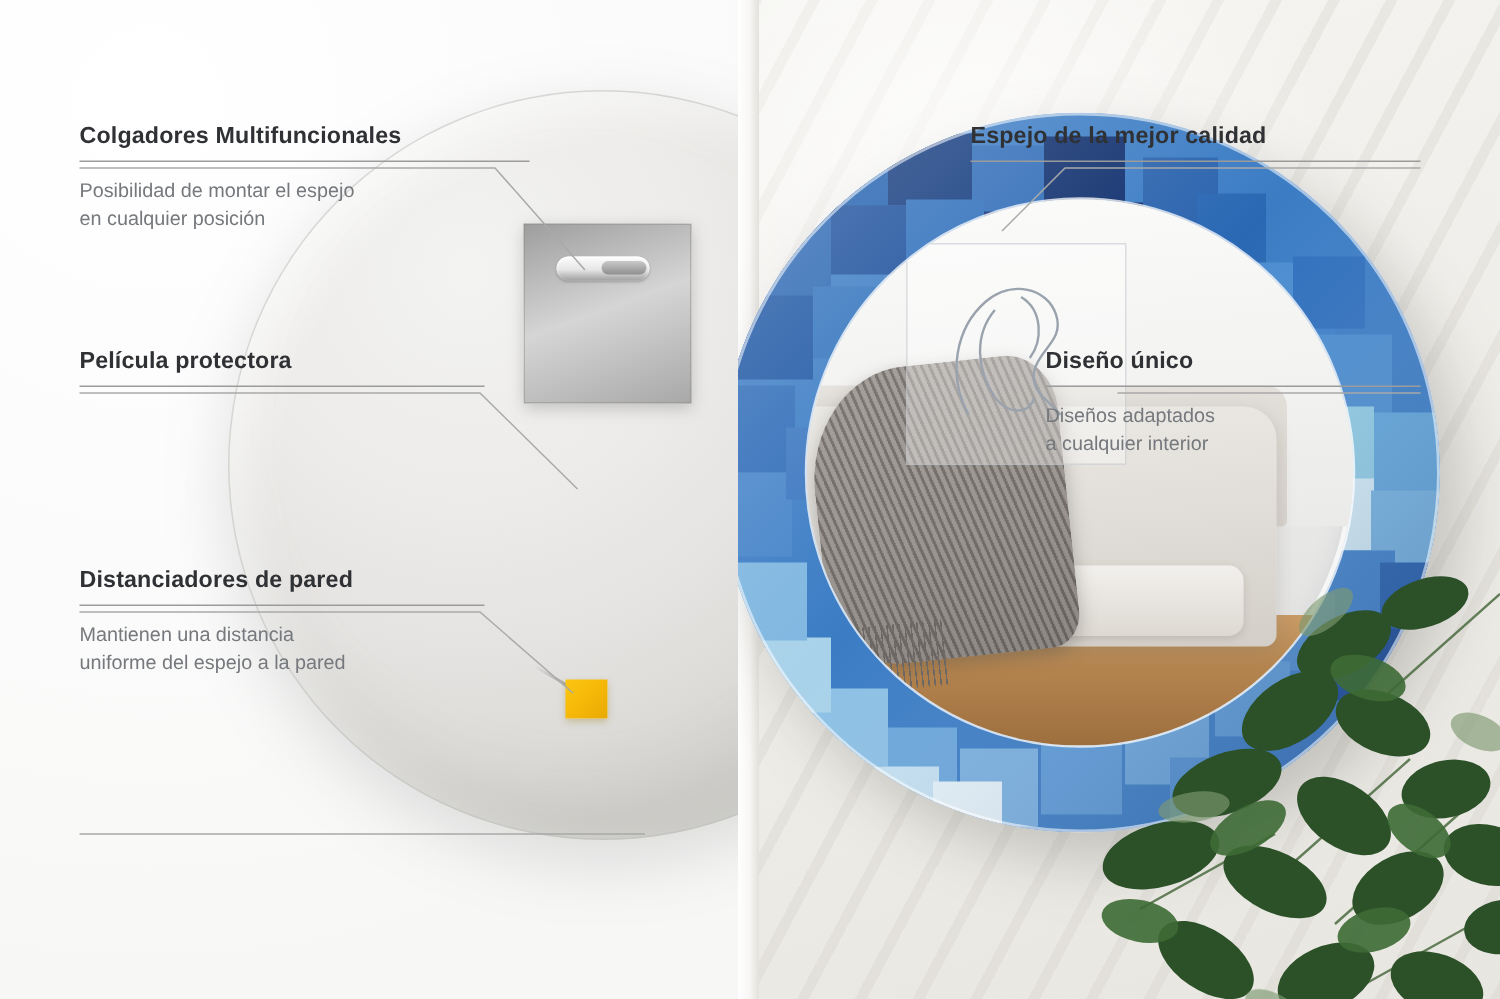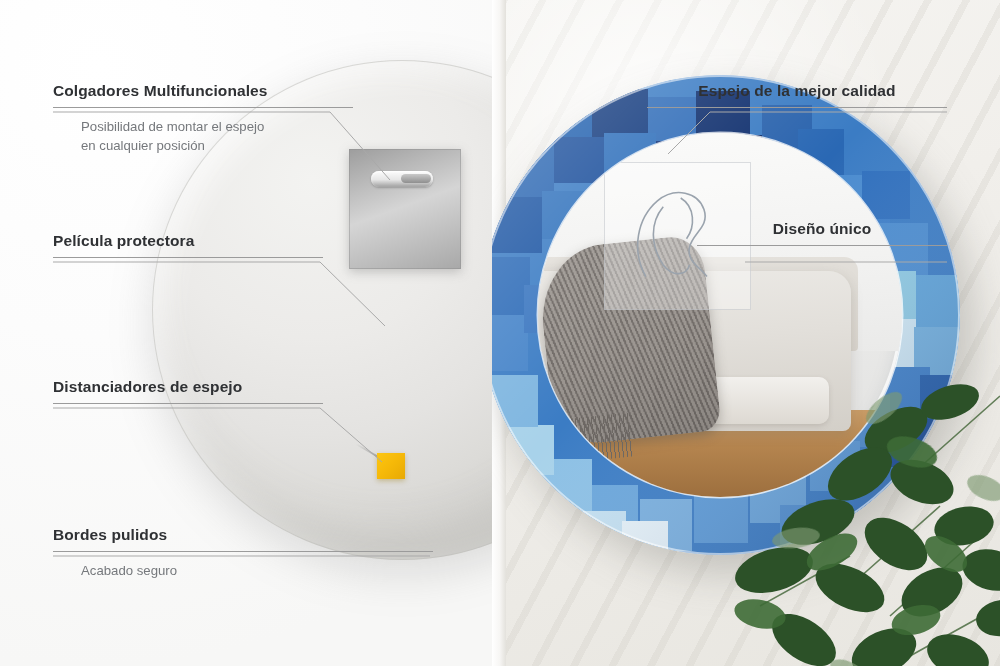--- a/index.html
+++ b/index.html
@@ -139,23 +139,23 @@
   .foliage{position:absolute;right:-20px;bottom:-20px;width:320px;height:330px;}
   .foliage svg{display:block;}
 
   
   .callout{position:absolute;}
   .callout .c-title{
     font-size:15.5px;font-weight:700;color:#2f3134;letter-spacing:.1px;white-space:nowrap;
   }
   .callout .c-rule{height:1px;background:#9b9b9b;margin-top:7px;}
   .callout .c-desc{
-    margin-top:9px;font-size:13.2px;line-height:19px;color:#75787c;font-weight:400;margin-left:28px;
-  }
-  .callout.right{text-align:center;}
+    margin-top:9px;font-size:13.2px;line-height:19px;color:#75787c;font-weight:400;
+  }
+  .callout.right{text-align:left;}
   .callout.right .c-title{color:#2f3134;}
 
   
   .leaders{position:absolute;inset:0;width:1000px;height:666px;pointer-events:none;}
 </style>
 </head>
 <body>
 
 <div class="stage">
 
@@ -327,33 +327,30 @@
     <div class="c-rule"></div>
     <div class="c-desc">Posibilidad de montar el espejo<br>en cualquier posición</div>
   </div>
 
   <div class="callout" style="left:53px;top:232px;width:270px;">
     <div class="c-title">Película protectora</div>
     <div class="c-rule"></div>
   </div>
 
   <div class="callout" style="left:53px;top:378px;width:270px;">
-    <div class="c-title">Distanciadores de espejo</div>
-    <div class="c-rule"></div>
-  </div>
-
-  <div class="callout" style="left:53px;top:526px;width:380px;">
-    <div class="c-title">Bordes pulidos</div>
-    <div class="c-rule"></div>
-    <div class="c-desc">Acabado seguro</div>
-  </div>
+    <div class="c-title">Distanciadores de pared</div>
+    <div class="c-rule"></div>
+    <div class="c-desc">Mantienen una distancia<br>uniforme del espejo a la pared</div>
+  </div>
+
 
   <div class="callout right" style="left:647px;top:82px;width:300px;">
     <div class="c-title">Espejo de la mejor calidad</div>
     <div class="c-rule"></div>
   </div>
 
-  <div class="callout right" style="left:697px;top:220px;width:250px;">
+  <div class="callout right" style="left:697px;top:232px;width:250px;">
     <div class="c-title">Diseño único</div>
     <div class="c-rule"></div>
+    <div class="c-desc">Diseños adaptados<br>a cualquier interior</div>
   </div>
 
 </div>
 
 </body></html>

